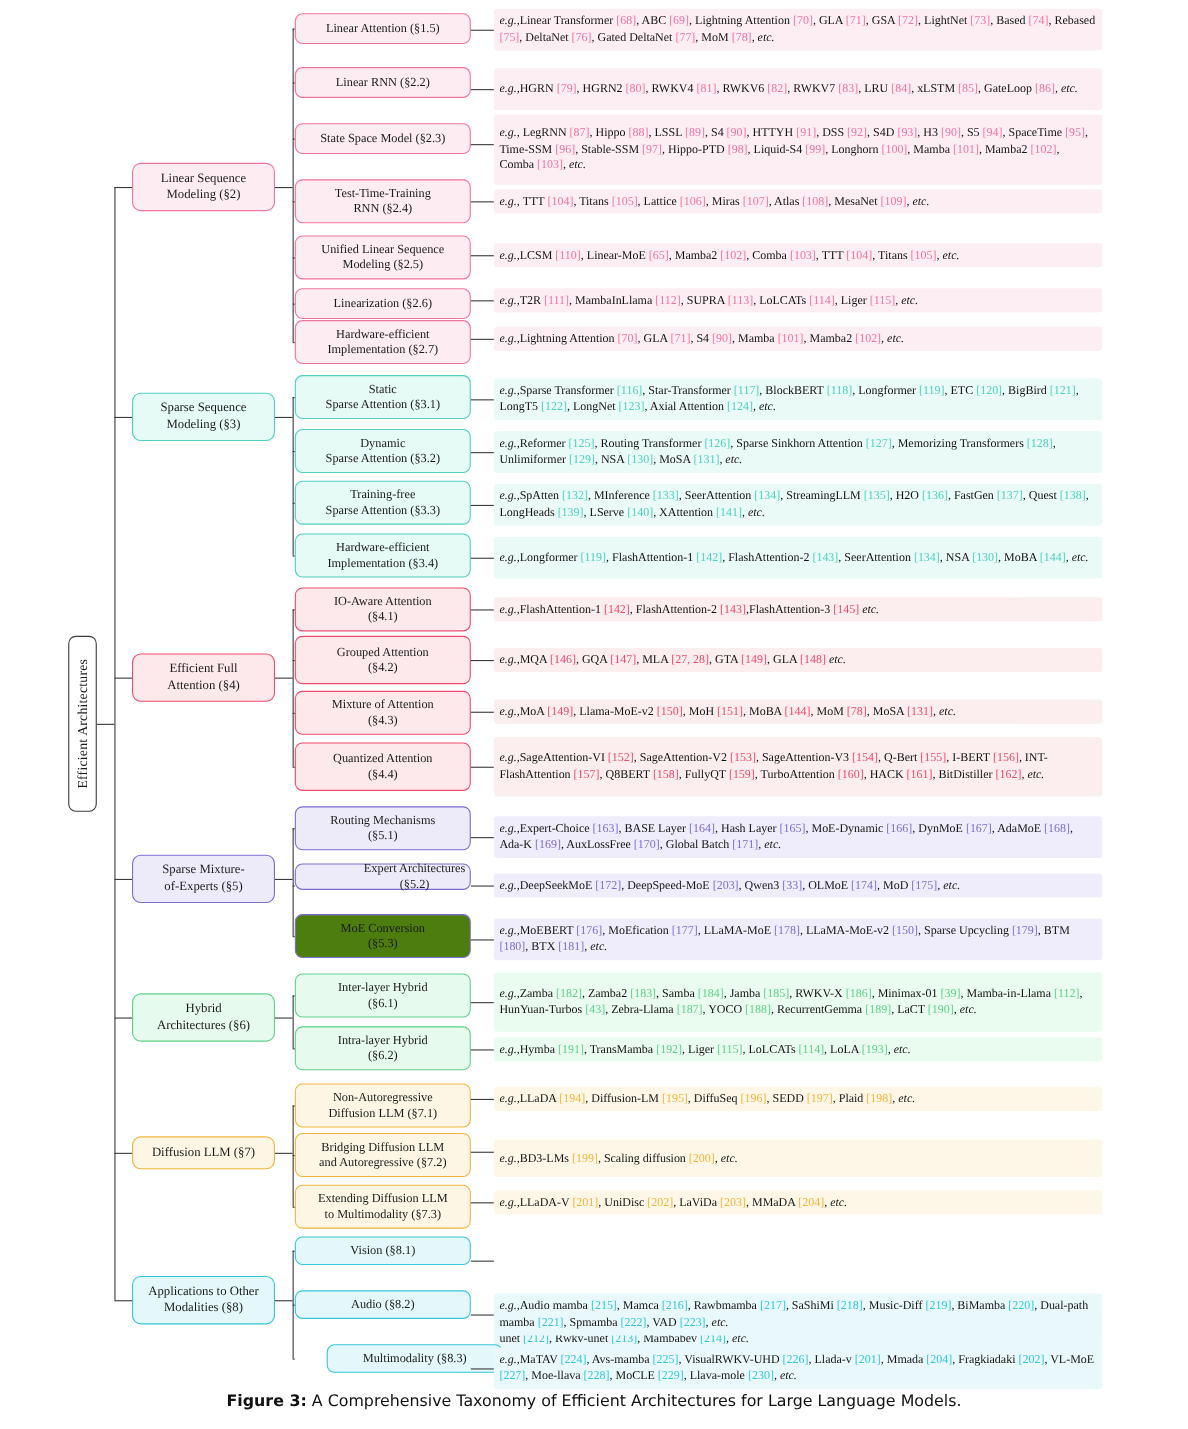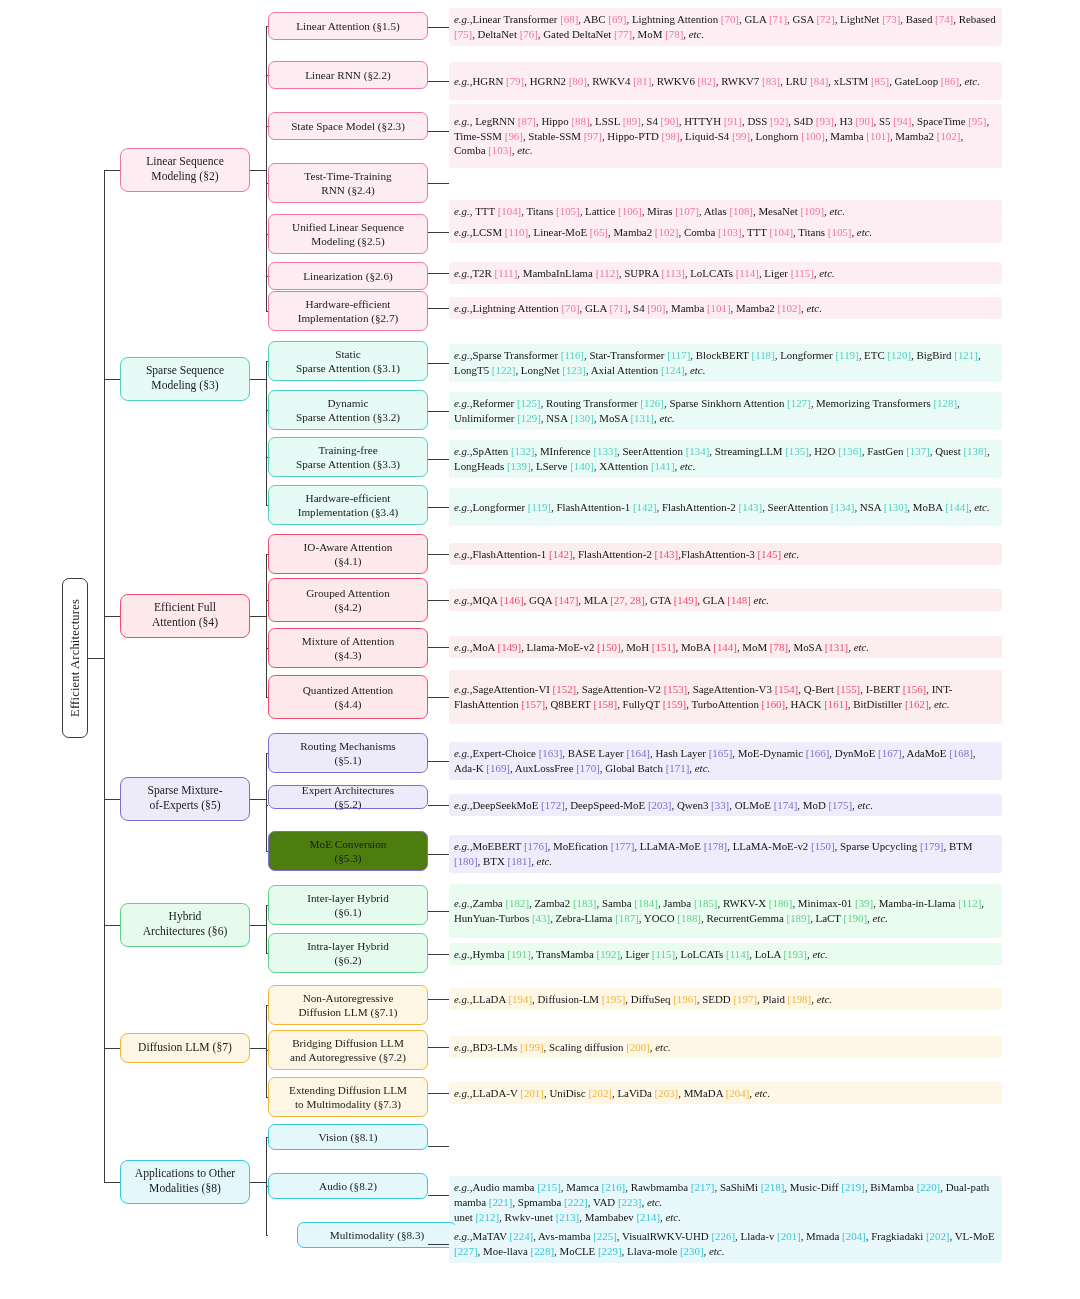--- a/index.html
+++ b/index.html
@@ -138,21 +138,21 @@
       </div>
       <div class="ln lnh" style="left: 428px; top: 131px; width: 21px; background: rgb(58, 58, 58);"></div>
       <div class="leaf" style="top: 104px; height: 64px; background: rgb(253, 238, 243);">
         <span class="leaf-txt"><em>e.g., </em>LegRNN <span style="color: rgb(241, 115, 161);">[87]</span>, Hippo <span style="color: rgb(241, 115, 161);">[88]</span>, LSSL <span style="color: rgb(241, 115, 161);">[89]</span>, S4 <span style="color: rgb(241, 115, 161);">[90]</span>, HTTYH <span style="color: rgb(241, 115, 161);">[91]</span>, DSS <span style="color: rgb(241, 115, 161);">[92]</span>, S4D <span style="color: rgb(241, 115, 161);">[93]</span>, H3 <span style="color: rgb(241, 115, 161);">[90]</span>, S5 <span style="color: rgb(241, 115, 161);">[94]</span>, SpaceTime <span style="color: rgb(241, 115, 161);">[95]</span>, Time-SSM <span style="color: rgb(241, 115, 161);">[96]</span>, Stable-SSM <span style="color: rgb(241, 115, 161);">[97]</span>, Hippo-PTD <span style="color: rgb(241, 115, 161);">[98]</span>, Liquid-S4 <span style="color: rgb(241, 115, 161);">[99]</span>, Longhorn <span style="color: rgb(241, 115, 161);">[100]</span>, Mamba <span style="color: rgb(241, 115, 161);">[101]</span>, Mamba2 <span style="color: rgb(241, 115, 161);">[102]</span>, Comba <span style="color: rgb(241, 115, 161);">[103]</span><em>, etc.</em></span>
       </div>
       <div class="ln lnh" style="left: 266px; top: 183px; width: 2px; background: rgb(58, 58, 58);"></div>
       <div class="l2" style="left: 268px; top: 163px; height: 40px; border-color: rgb(241, 115, 161); background: rgb(253, 236, 242);">
         <span>Test-Time-Training<br>RNN (§2.4)</span>
       </div>
       <div class="ln lnh" style="left: 428px; top: 183px; width: 21px; background: rgb(58, 58, 58);"></div>
-      <div class="leaf" style="top: 172px; height: 22px; background: rgb(253, 238, 243); margin-top: 28px;">
+      <div class="leaf" style="top: 172px; height: 22px; background: rgb(253, 238, 243);">
         <span class="leaf-txt"><em>e.g., </em>TTT <span style="color: rgb(241, 115, 161);">[104]</span>, Titans <span style="color: rgb(241, 115, 161);">[105]</span>, Lattice <span style="color: rgb(241, 115, 161);">[106]</span>, Miras <span style="color: rgb(241, 115, 161);">[107]</span>, Atlas <span style="color: rgb(241, 115, 161);">[108]</span>, MesaNet <span style="color: rgb(241, 115, 161);">[109]</span><em>, etc.</em></span>
       </div>
       <div class="ln lnh" style="left: 266px; top: 234px; width: 2px; background: rgb(58, 58, 58);"></div>
       <div class="l2" style="left: 268px; top: 214px; height: 40px; border-color: rgb(241, 115, 161); background: rgb(253, 236, 242);">
         <span>Unified Linear Sequence<br>Modeling (§2.5)</span>
       </div>
       <div class="ln lnh" style="left: 428px; top: 232px; width: 21px; background: rgb(58, 58, 58);"></div>
       <div class="leaf" style="top: 221px; height: 22px; background: rgb(253, 238, 243);">
         <span class="leaf-txt"><em>e.g.,</em>LCSM <span style="color: rgb(241, 115, 161);">[110]</span>, Linear-MoE <span style="color: rgb(241, 115, 161);">[65]</span>, Mamba2 <span style="color: rgb(241, 115, 161);">[102]</span>, Comba <span style="color: rgb(241, 115, 161);">[103]</span>, TTT <span style="color: rgb(241, 115, 161);">[104]</span>, Titans <span style="color: rgb(241, 115, 161);">[105]</span><em>, etc.</em></span>
       </div>
@@ -256,21 +256,21 @@
       <div class="ln lnv" style="left: 266px; top: 753px; height: 98px; background: rgb(58, 58, 58);"></div>
       <div class="ln lnh" style="left: 266px; top: 753px; width: 2px; background: rgb(58, 58, 58);"></div>
       <div class="l2" style="left: 268px; top: 733px; height: 40px; border-color: rgb(123, 111, 208); background: rgb(237, 235, 250);">
         <span>Routing Mechanisms<br>(§5.1)</span>
       </div>
       <div class="ln lnh" style="left: 428px; top: 761px; width: 21px; background: rgb(58, 58, 58);"></div>
       <div class="leaf" style="top: 742px; height: 38px; background: rgb(239, 237, 251);">
         <span class="leaf-txt"><em>e.g.,</em>Expert-Choice <span style="color: rgb(123, 111, 208);">[163]</span>, BASE Layer <span style="color: rgb(123, 111, 208);">[164]</span>, Hash Layer <span style="color: rgb(123, 111, 208);">[165]</span>, MoE-Dynamic <span style="color: rgb(123, 111, 208);">[166]</span>, DynMoE <span style="color: rgb(123, 111, 208);">[167]</span>, AdaMoE <span style="color: rgb(123, 111, 208);">[168]</span>, Ada-K <span style="color: rgb(123, 111, 208);">[169]</span>, AuxLossFree <span style="color: rgb(123, 111, 208);">[170]</span>, Global Batch <span style="color: rgb(123, 111, 208);">[171]</span><em>, etc.</em></span>
       </div>
       <div class="ln lnh" style="left: 266px; top: 805px; width: 2px; background: rgb(58, 58, 58);"></div>
-      <div class="l2" style="left: 268px; top: 785px; height: 24px; border-color: rgb(123, 111, 208); background: rgb(237, 235, 250);">
+      <div class="l2" style="left: 268px; top: 785px; height: 24px; border-color: rgb(123, 111, 208); background: rgb(237, 235, 250); justify-content: flex-end;">
         <span>Expert Architectures<br>(§5.2)</span>
       </div>
       <div class="ln lnh" style="left: 428px; top: 805px; width: 21px; background: rgb(58, 58, 58);"></div>
       <div class="leaf" style="top: 794px; height: 22px; background: rgb(239, 237, 251);">
         <span class="leaf-txt"><em>e.g.,</em>DeepSeekMoE <span style="color: rgb(123, 111, 208);">[172]</span>, DeepSpeed-MoE <span style="color: rgb(123, 111, 208);">[203]</span>, Qwen3 <span style="color: rgb(123, 111, 208);">[33]</span>, OLMoE <span style="color: rgb(123, 111, 208);">[174]</span>, MoD <span style="color: rgb(123, 111, 208);">[175]</span><em>, etc.</em></span>
       </div>
       <div class="ln lnh" style="left: 266px; top: 851px; width: 2px; background: rgb(58, 58, 58);"></div>
       <div class="l2" style="left: 268px; top: 831px; height: 40px; border-color: rgb(123, 111, 208); background: #4d7c0f;">
         <span>MoE Conversion<br>(§5.3)</span>
       </div>
@@ -312,21 +312,21 @@
       </div>
       <div class="ln lnh" style="left: 428px; top: 999px; width: 21px; background: rgb(58, 58, 58);"></div>
       <div class="leaf" style="top: 988px; height: 22px; background: rgb(254, 247, 231);">
         <span class="leaf-txt"><em>e.g.,</em>LLaDA <span style="color: rgb(240, 181, 60);">[194]</span>, Diffusion-LM <span style="color: rgb(240, 181, 60);">[195]</span>, DiffuSeq <span style="color: rgb(240, 181, 60);">[196]</span>, SEDD <span style="color: rgb(240, 181, 60);">[197]</span>, Plaid <span style="color: rgb(240, 181, 60);">[198]</span><em>, etc.</em></span>
       </div>
       <div class="ln lnh" style="left: 266px; top: 1050px; width: 2px; background: rgb(58, 58, 58);"></div>
       <div class="l2" style="left: 268px; top: 1030px; height: 40px; border-color: rgb(240, 181, 60); background: rgb(254, 246, 228);">
         <span>Bridging Diffusion LLM<br>and Autoregressive (§7.2)</span>
       </div>
       <div class="ln lnh" style="left: 428px; top: 1047px; width: 21px; background: rgb(58, 58, 58);"></div>
-      <div class="leaf" style="top: 1036px; height: 22px; background: rgb(254, 247, 231);">
+      <div class="leaf" style="top: 1036px; height: 34px; background: rgb(254, 247, 231);">
         <span class="leaf-txt"><em>e.g.,</em>BD3-LMs <span style="color: rgb(240, 181, 60);">[199]</span>, Scaling diffusion <span style="color: rgb(240, 181, 60);">[200]</span><em>, etc.</em></span>
       </div>
       <div class="ln lnh" style="left: 266px; top: 1097px; width: 2px; background: rgb(58, 58, 58);"></div>
       <div class="l2" style="left: 268px; top: 1077px; height: 40px; border-color: rgb(240, 181, 60); background: rgb(254, 246, 228);">
         <span>Extending Diffusion LLM<br>to Multimodality (§7.3)</span>
       </div>
       <div class="ln lnh" style="left: 428px; top: 1093px; width: 21px; background: rgb(58, 58, 58);"></div>
       <div class="leaf" style="top: 1082px; height: 22px; background: rgb(254, 247, 231);">
         <span class="leaf-txt"><em>e.g.,</em>LLaDA-V  <span style="color: rgb(240, 181, 60);">[201]</span>, UniDisc <span style="color: rgb(240, 181, 60);">[202]</span>, LaViDa <span style="color: rgb(240, 181, 60);">[203]</span>, MMaDA <span style="color: rgb(240, 181, 60);">[204]</span><em>, etc.</em></span>
       </div>
@@ -357,14 +357,17 @@
         <span>Multimodality (§8.3)</span>
       </div>
       <div class="ln lnh" style="left: 428px; top: 1244px; width: 21px; background: rgb(58, 58, 58);"></div>
       <div class="leaf" style="top: 1225px; height: 38px; background: rgb(232, 248, 251);">
         <span class="leaf-txt"><em>e.g.,</em>MaTAV <span style="color: rgb(53, 198, 216);">[224]</span>, Avs-mamba <span style="color: rgb(53, 198, 216);">[225]</span>, VisualRWKV-UHD <span style="color: rgb(53, 198, 216);">[226]</span>, Llada-v <span style="color: rgb(53, 198, 216);">[201]</span>, Mmada <span style="color: rgb(53, 198, 216);">[204]</span>, Fragkiadaki <span style="color: rgb(53, 198, 216);">[202]</span>, VL-MoE <span style="color: rgb(53, 198, 216);">[227]</span>, Moe-llava <span style="color: rgb(53, 198, 216);">[228]</span>, MoCLE <span style="color: rgb(53, 198, 216);">[229]</span>, Llava-mole <span style="color: rgb(53, 198, 216);">[230]</span><em>, etc.</em></span>
       </div>
       <div class="ln lnv" style="left: 104px; top: 170px; height: 1012px; background: rgb(58, 58, 58);"></div>
       <div class="ln lnh" style="left: 88px; top: 658px; width: 16px; background: rgb(58, 58, 58);"></div>
     </div>
 
+  <div class="caption">
+    <b>Figure 3:</b><span> A Comprehensive Taxonomy of Efficient Architectures for Large Language Models.</span>
+  </div>
 
 </div>
 
 </body></html>

